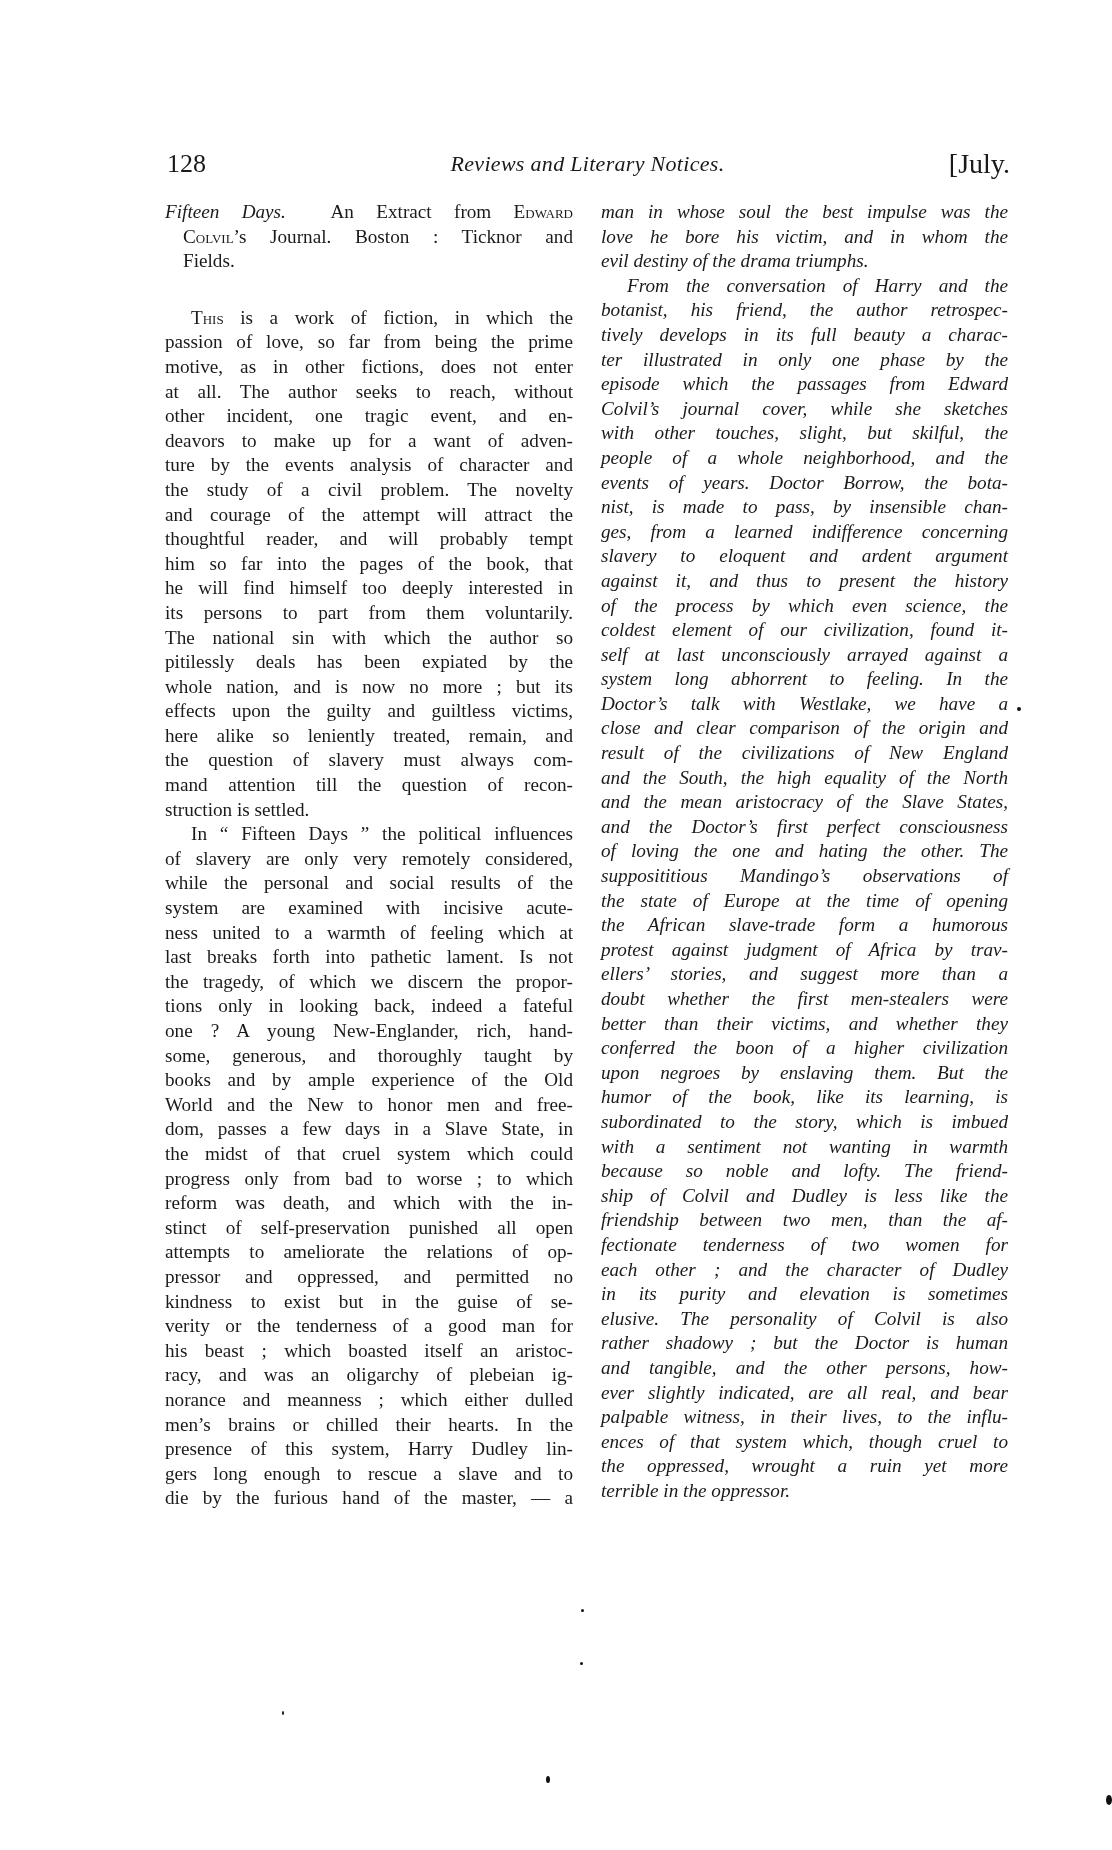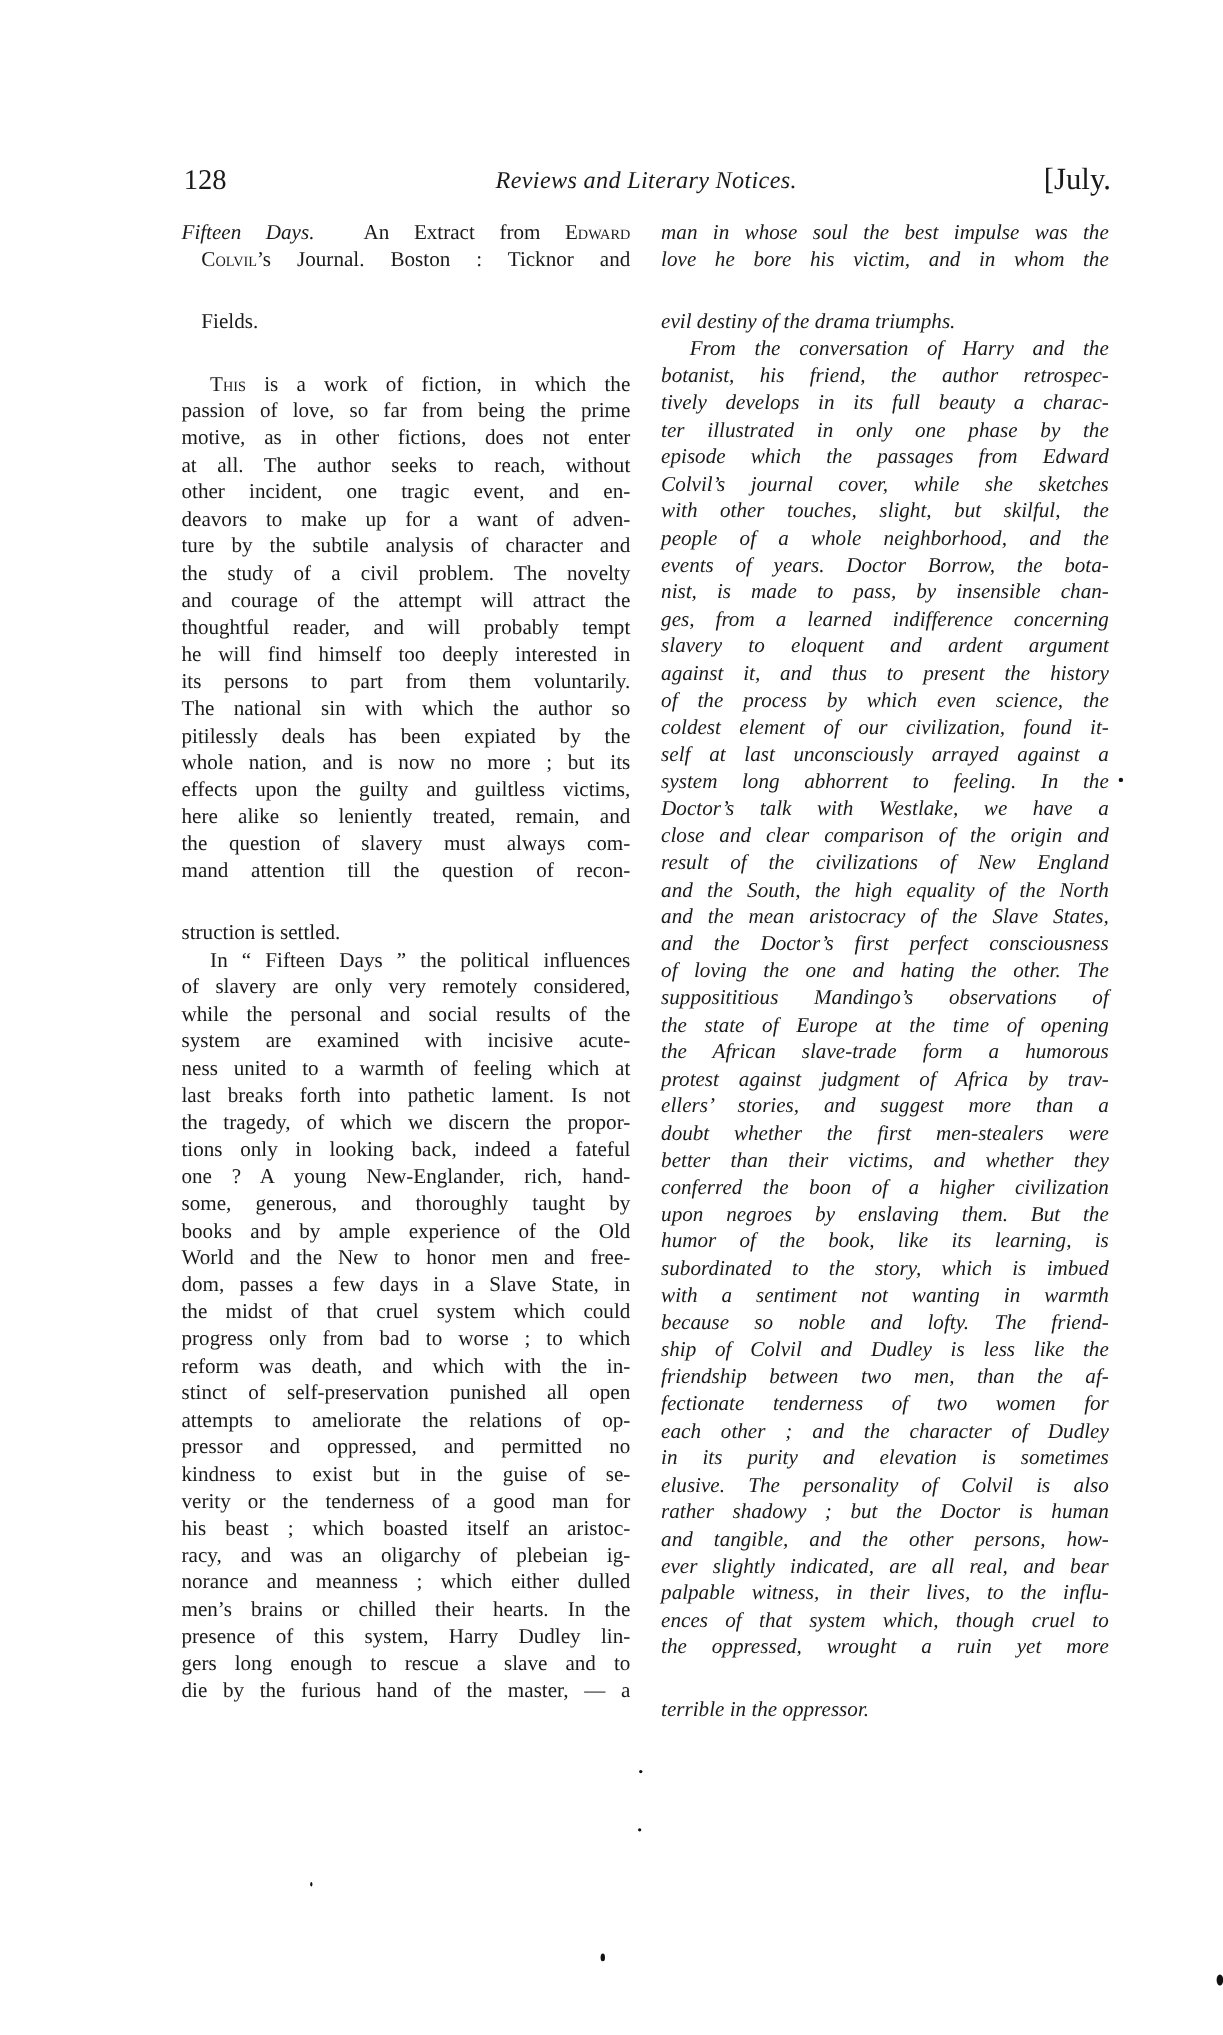--- a/index.html
+++ b/index.html
@@ -9,21 +9,21 @@
   .header { position: absolute; left: 165px; top: 146px; width: 845px; height: 36px; }
   .page-number { position: absolute; left: 2px; top: 0; font-size: 26px; line-height: 36px; }
   .running-title { position: absolute; left: 0; right: 0; top: 0; text-align: center;
                    font-style: italic; font-size: 22px; line-height: 36px; letter-spacing: 0.3px; }
   .issue-month { position: absolute; right: 0; top: 0; font-size: 28px; line-height: 36px; }
   .col { position: absolute; top: 200px; width: 408px; font-size: 19.2px; line-height: 24.6px; }
   .col-left { left: 165px; }
   .col-right { left: 601px; width: 407px; font-style: italic; }
   .line { display: block; height: 24.6px; white-space: nowrap; text-align: justify;
           text-align-last: justify; overflow: visible; }
-  .line.last { text-align-last: left; margin-top: 32px; }
+  .line.last { text-align-last: left; }
   .line.indent { padding-left: 26px; }
   .line.hang { padding-left: 18px; }
   .heading-block { margin-bottom: 0; }
   .gap { display: block; height: 32px; }
   .sc { font-variant: small-caps; }
   .it { font-style: italic; }
   .speck { position: absolute; width: 4px; height: 4px; border-radius: 50%; background: #111; }
 </style>
 </head>
 <body>
@@ -43,24 +43,25 @@
       <span class="line hang last">Fields.</span>
     </div>
     <span class="gap"></span>
     <div id="left-body">
         <span class="line indent"><span class="sc">This</span><span> is a work of fiction, in which the</span></span>
         <span class="line">passion of love, so far from being the prime</span>
         <span class="line">motive, as in other fictions, does not enter</span>
         <span class="line">at all.  The author seeks to reach, without</span>
         <span class="line">other incident, one tragic event, and en-</span>
         <span class="line">deavors to make up for a want of adven-</span>
-        <span class="line">ture by the subtile analysis of character and</span>
+        <span class="line">ture by the events analysis of character and</span>
         <span class="line">the study of a civil problem.  The novelty</span>
         <span class="line">and courage of the attempt will attract the</span>
         <span class="line">thoughtful reader, and will probably tempt</span>
+        <span class="line">him so far into the pages of the book, that</span>
         <span class="line">he will find himself too deeply interested in</span>
         <span class="line">its persons to part from them voluntarily.</span>
         <span class="line">The national sin with which the author so</span>
         <span class="line">pitilessly deals has been expiated by the</span>
         <span class="line">whole nation, and is now no more ; but its</span>
         <span class="line">effects upon the guilty and guiltless victims,</span>
         <span class="line">here alike so leniently treated, remain, and</span>
         <span class="line">the question of slavery must always com-</span>
         <span class="line">mand attention till the question of recon-</span>
         <span class="line last">struction is settled.</span>

